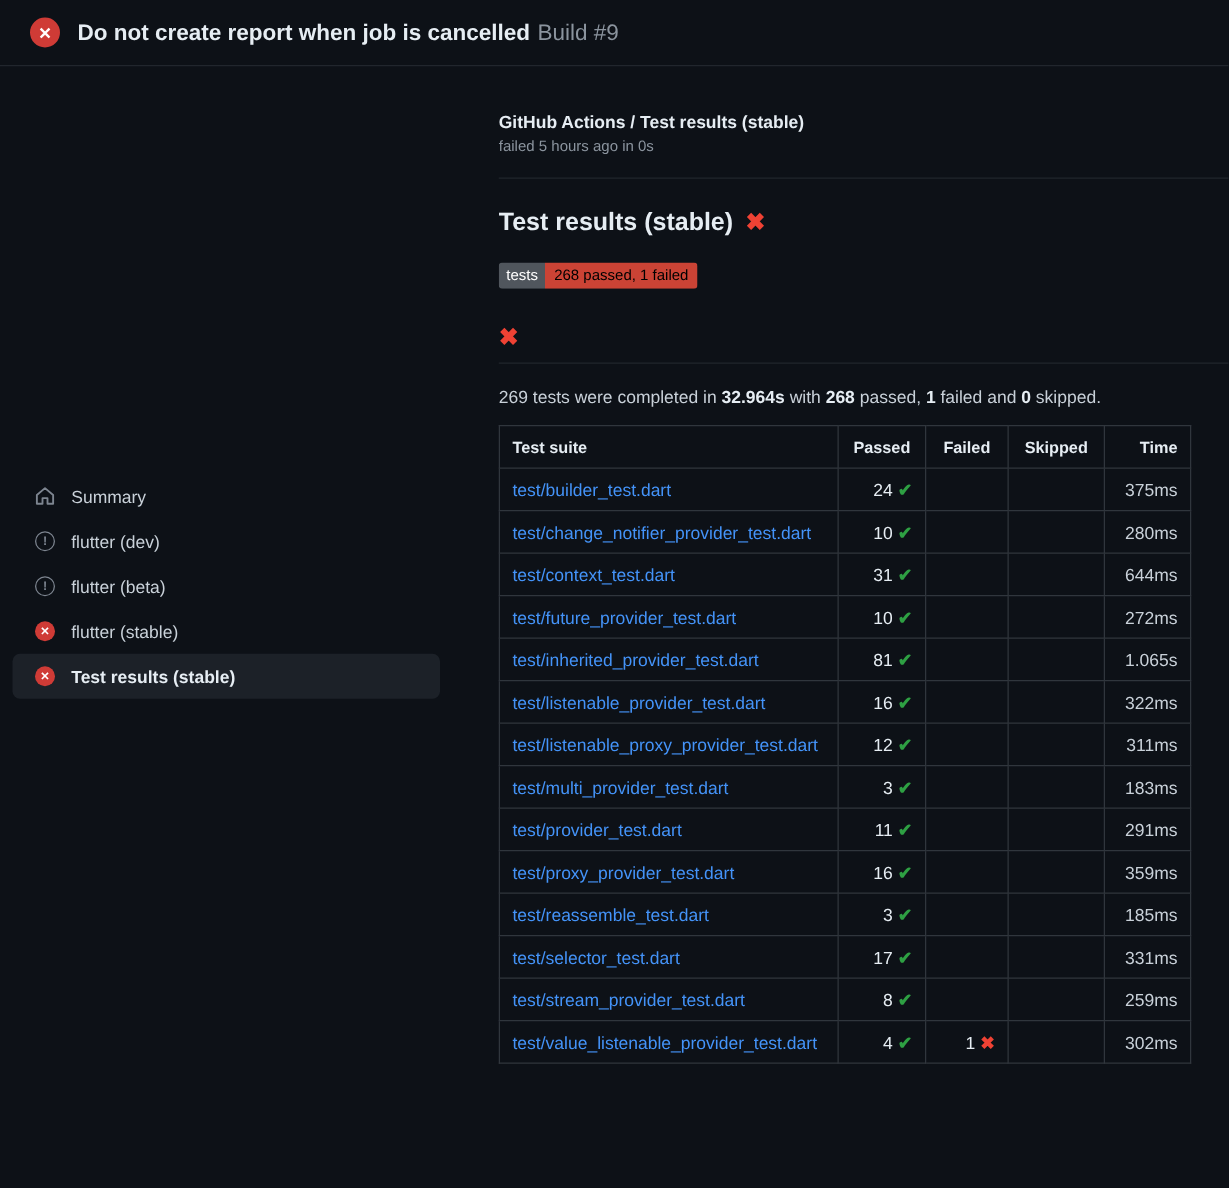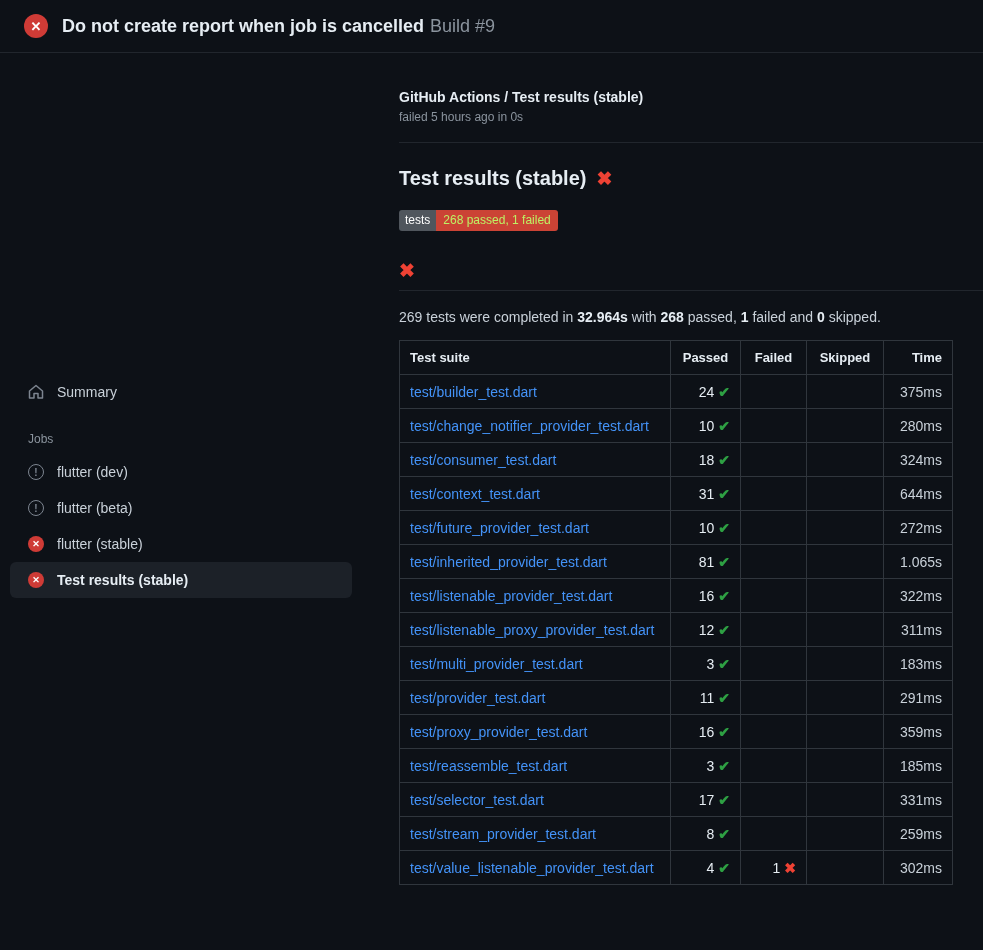--- a/index.html
+++ b/index.html
@@ -55,21 +55,21 @@
   .divider { border: 0; border-top: 1px solid #21262d; margin: 18px -31px 0 0; }
 
   .section-heading {
     margin-top: 24px; font-size: 20px; font-weight: bold; color: #e6edf3;
     display: flex; align-items: center; gap: 10px;
   }
   .red-x { color: #ef4234; font-size: 19px; font-weight: bold; line-height: 1; }
 
   .badge { display: inline-flex; margin-top: 20px; font-size: 12px; border-radius: 3px; overflow: hidden; }
   .badge .badge-label { background: #50565d; color: #ffffff; padding: 3px 6px 4px; }
-  .badge .badge-value { background: #cb4335; color: #bef264; padding: 3px 7px 4px; }
+  .badge .badge-value { background: #cb4335; color: #000000; padding: 3px 7px 4px; }
 
   .report-heading {
     margin: 30px -31px 0 0; padding-bottom: 10px;
     border-bottom: 1px solid #21262d;
     font-size: 20px; font-weight: bold;
     display: flex; align-items: center; gap: 10px;
   }
   .report-heading a { color: #4493f8; text-decoration: none; }
 
   .summary-line { margin-top: 18px; font-size: 14px; color: #c9d1d9; }
@@ -111,21 +111,20 @@
     <div class="sidebar">
       <div class="side-item">
         <span class="home-icon">
           <svg width="16" height="16" viewBox="0 0 16 16" fill="none" stroke="#7d8590" stroke-width="1.5" stroke-linejoin="round">
             <path d="M1.5 7 L8 1.5 L14.5 7 V14 H10 V9.5 H6 V14 H1.5 Z"></path>
           </svg>
         </span>
         <span>Summary</span>
       </div>
 
-      <div class="jobs-label">Jobs</div>
 
       <div class="side-item">
         <span class="neutral-circle">!</span>
         <span>flutter (dev)</span>
       </div>
       <div class="side-item">
         <span class="neutral-circle">!</span>
         <span>flutter (beta)</span>
       </div>
       <div class="side-item">
@@ -187,27 +186,20 @@
               <td class="c-time">375ms</td>
             </tr>
             <tr>
               <td class="c-suite"><a href="#">test/change_notifier_provider_test.dart</a></td>
               <td class="c-num"><span class="num">10</span><span class="check">✔</span></td>
               <td class="c-num"></td>
               <td class="c-num"></td>
               <td class="c-time">280ms</td>
             </tr>
             <tr>
-              <td class="c-suite"><a href="#">test/consumer_test.dart</a></td>
-              <td class="c-num"><span class="num">18</span><span class="check">✔</span></td>
-              <td class="c-num"></td>
-              <td class="c-num"></td>
-              <td class="c-time">324ms</td>
-            </tr>
-            <tr>
               <td class="c-suite"><a href="#">test/context_test.dart</a></td>
               <td class="c-num"><span class="num">31</span><span class="check">✔</span></td>
               <td class="c-num"></td>
               <td class="c-num"></td>
               <td class="c-time">644ms</td>
             </tr>
             <tr>
               <td class="c-suite"><a href="#">test/future_provider_test.dart</a></td>
               <td class="c-num"><span class="num">10</span><span class="check">✔</span></td>
               <td class="c-num"></td>

